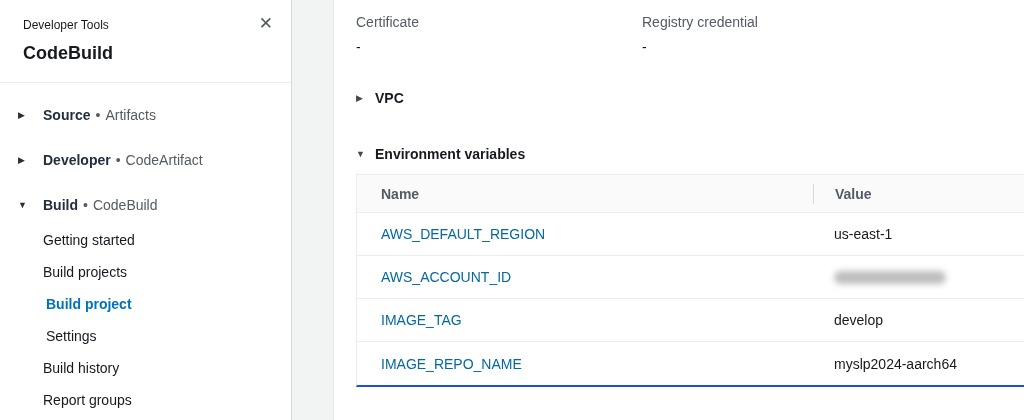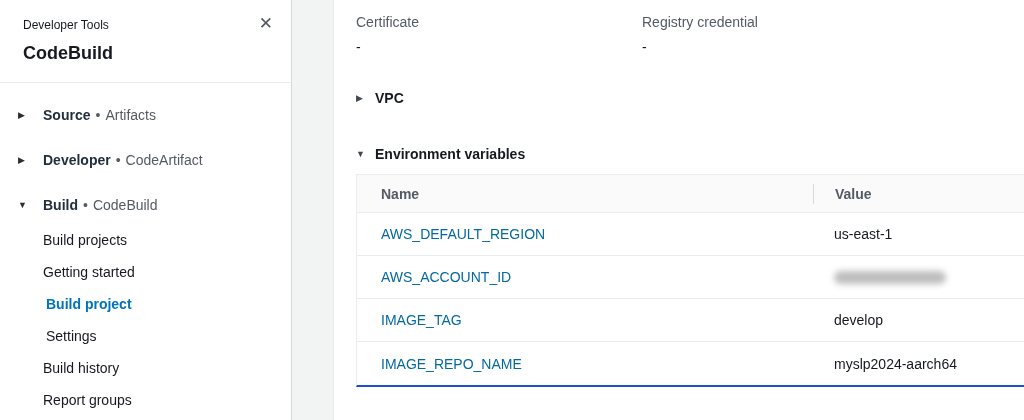--- a/index.html
+++ b/index.html
@@ -127,22 +127,22 @@
         <span class="service">CodeArtifact</span>
       </div>
 
       <div class="nav-section build">
         <span class="tri">▼</span>
         <span class="label">Build</span>
         <span class="bullet">•</span>
         <span class="service">CodeBuild</span>
       </div>
 
+      <div class="nav-item">Getting started</div>
       <div class="nav-item">Build projects</div>
-      <div class="nav-item">Getting started</div>
       <div class="nav-item nested active">Build project</div>
       <div class="nav-item nested">Settings</div>
       <div class="nav-item">Build history</div>
       <div class="nav-item">Report groups</div>
     </nav>
   </aside>
 
   <div class="gutter"></div>
 
   <main class="main">

